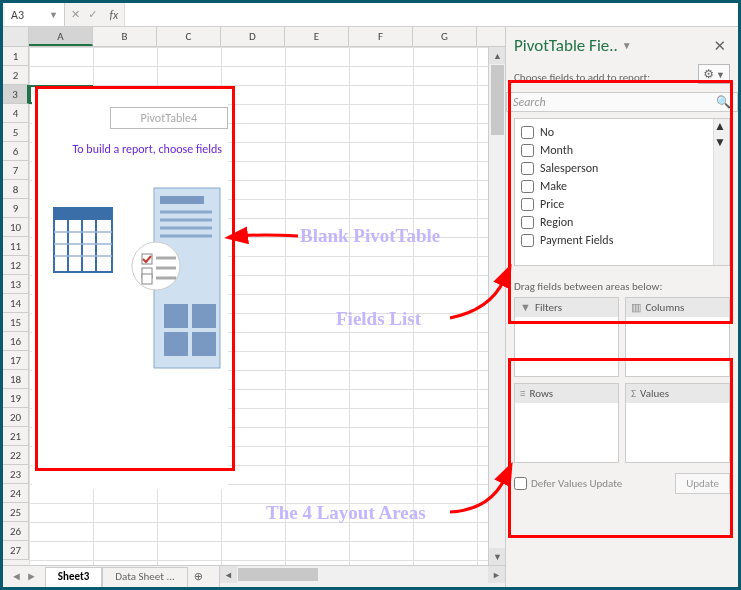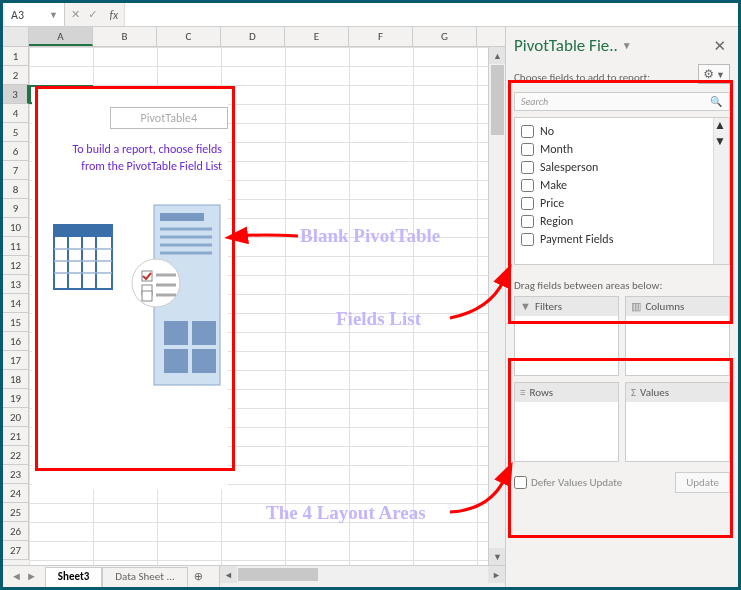--- a/index.html
+++ b/index.html
@@ -53,21 +53,21 @@
 .hscroll .left{left:0;} .hscroll .right{right:0;}
 .hscroll .thumb { position:absolute; left:18px; top:2px; height:13px; width:80px; background:#c8c8c8;}
 
 
 .pane { width: 233px; background: #f3f2f1; border-left: 1px solid #ccc; display: flex; flex-direction: column; font-size: 12px; color: #333; }
 .pane-title { padding: 8px 8px 4px; font-size: 17px; color: #217346; display: flex; align-items: center; }
 .pane-title .dd { color: #888; margin-left: 4px; font-size: 10px;}
 .pane-close { margin-left: auto; font-size: 15px; color: #666; padding: 0 4px; }
 .choose-row { padding: 4px 8px; display: flex; align-items: flex-end; color: #666; font-size: 11px;}
 .choose-row .gear { margin-left: auto; border:1px solid #bbb; padding: 2px 4px; background:#fafafa; display:flex; align-items:center; gap:2px; font-size:12px;}
-.search-box { margin: 4px 8px 6px; border: 1px solid #ccc; background: #fafafa; display: flex; align-items: flex-start; padding: 2px 6px; color: #999; font-style: italic; font-size:10px;}
+.search-box { margin: 4px 0 6px; border: 1px solid #ccc; background: #fafafa; display: flex; align-items: flex-start; padding: 2px 6px; color: #999; font-style: italic; font-size:12px;}
 .search-box .mag { margin-left: auto; font-style: normal; color:#666;}
 .fields-box { margin: 0 8px 8px; border: 1px solid #ccc; background: #fff; height: 148px; display:flex;}
 .fields-list { flex:1; padding: 4px 4px; }
 .field-item { display: flex; align-items: center; padding: 2px 2px; font-size: 12px; color: #333; }
 .field-item input { margin-right: 6px; width:13px; height:13px;}
 .fields-scroll { width: 16px; background: #f0f0f0; border-left:1px solid #ddd; position:relative;}
 .fields-scroll .arrow{width:16px;height:16px;}
 .fields-scroll .up{top:0;} .fields-scroll .down{bottom:0;}
 .drag-label { padding: 6px 8px 4px; color: #666; font-size: 11px;}
 .areas { margin: 0 8px; display: grid; grid-template-columns: 1fr 1fr; grid-template-rows: 80px 80px; gap: 6px; }
@@ -146,21 +146,20 @@
             <div class="rh">27</div>
           </div>
         <div class="cells">
           <div class="gridlines"></div>
           <div class="active-cell"></div>
 
           <div class="pivot-ph">
             <div class="ptname">PivotTable4</div>
             <div class="build">
               <span>To build a report, choose fields</span><br>
-              <span>from the PivotTable Field List</span>
             </div>
             <svg width="180" height="200">
 
               <rect x="6" y="32" width="58" height="64" fill="#fff" stroke="#3a6ea8" stroke-width="2"></rect>
               <rect x="6" y="32" width="58" height="12" fill="#3a6ea8"></rect>
               <line x1="20" y1="32" x2="20" y2="96" stroke="#3a6ea8" stroke-width="2"></line>
               <line x1="34" y1="32" x2="34" y2="96" stroke="#3a6ea8" stroke-width="2"></line>
               <line x1="48" y1="32" x2="48" y2="96" stroke="#3a6ea8" stroke-width="2"></line>
               <line x1="6" y1="56" x2="64" y2="56" stroke="#9ab4d4" stroke-width="1.5"></line>
               <line x1="6" y1="68" x2="64" y2="68" stroke="#9ab4d4" stroke-width="1.5"></line>

